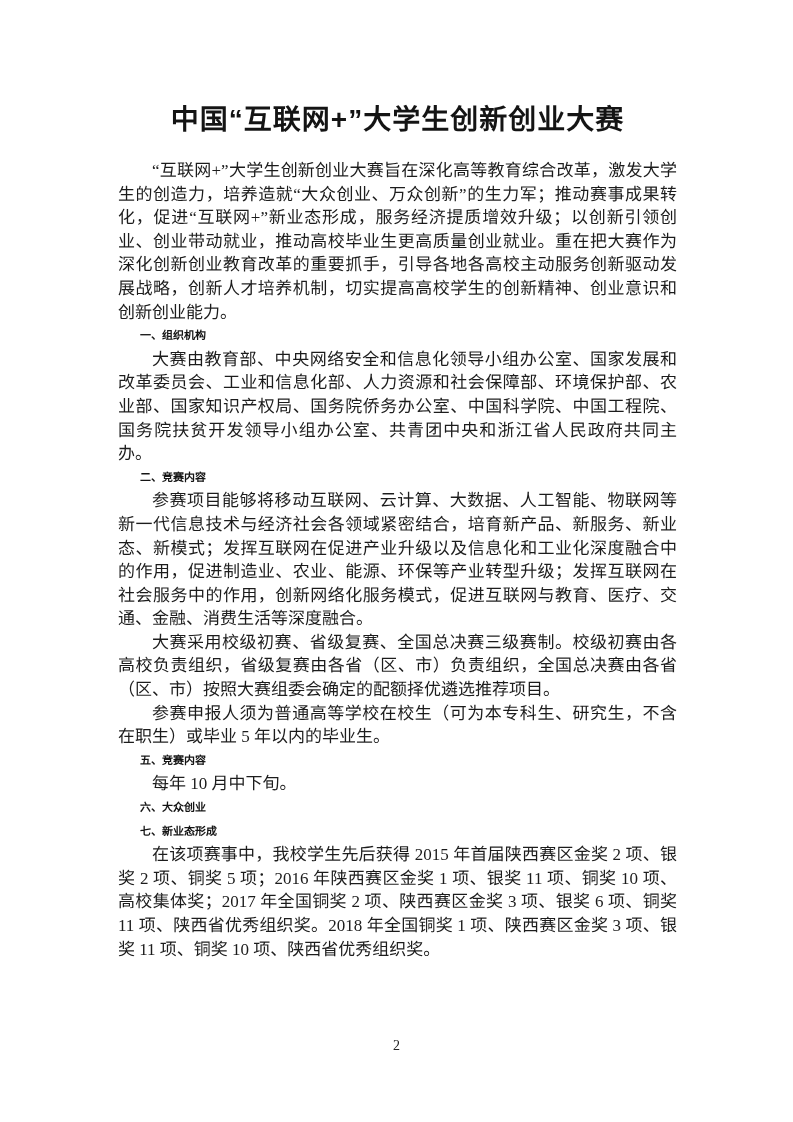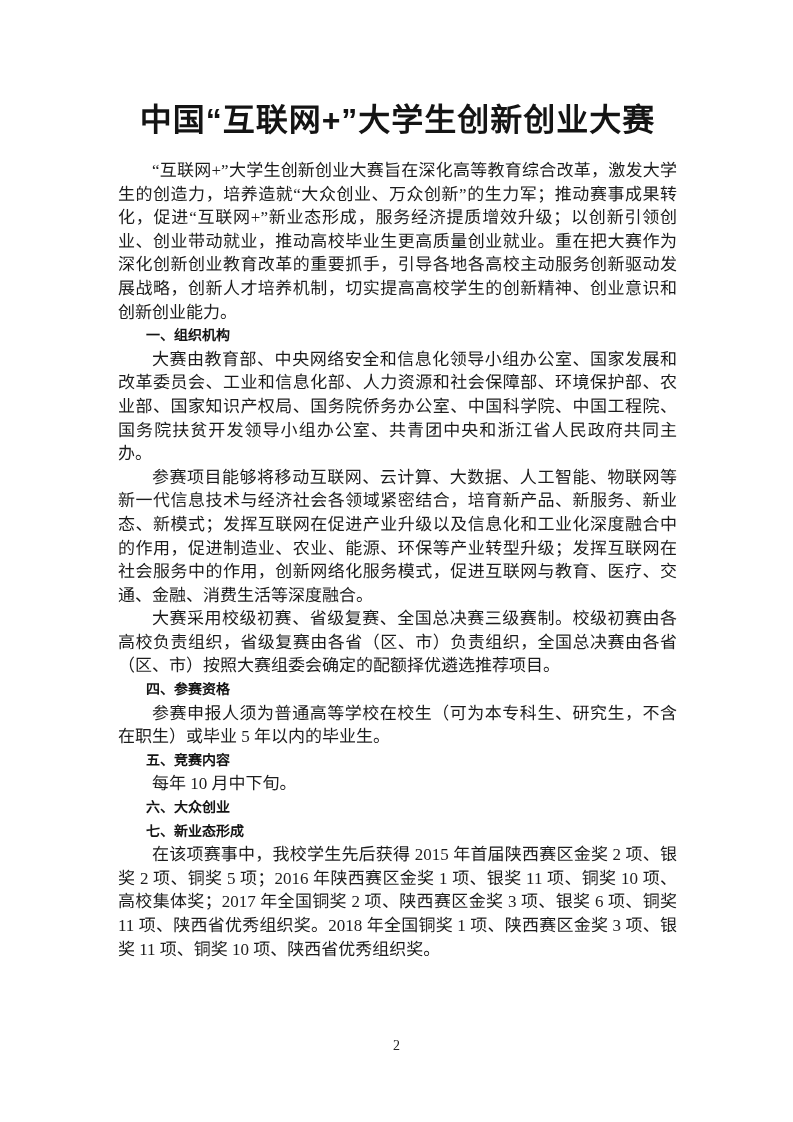--- a/index.html
+++ b/index.html
@@ -19,40 +19,40 @@
   .content {
     position: absolute;
     top: 104px;
     left: 118px;
     width: 559px;
   }
   .doc-title {
     margin: 0 0 23px 0;
     font-family: "Liberation Sans", sans-serif;
     font-weight: bold;
-    font-size: 32px;
+    font-size: 28px;
     line-height: 32px;
     text-align: center;
     color: #141414;
     letter-spacing: 1px;
   }
   .para {
     margin: 0;
     font-family: "Liberation Serif", "DejaVu Serif", serif;
     font-size: 17px;
     line-height: 23.6px;
     text-align: justify;
     text-indent: 2em;
     color: #1c1c1c;
   }
   .section-heading {
     margin: 0;
     font-family: "Liberation Sans", sans-serif;
     font-weight: bold;
-    font-size: 14px;
+    font-size: 11px;
     line-height: 23.6px;
     text-indent: 2em;
     color: #141414;
   }
   .page-number {
     position: absolute;
     top: 1038px;
     left: 0;
     width: 100%;
     text-align: center;
@@ -70,29 +70,29 @@
     <h1 class="doc-title">中国“互联网+”大学生创新创业大赛</h1>
 
     <p class="para">“互联网+”大学生创新创业大赛旨在深化高等教育综合改革，激发大学生的创造力，培养造就“大众创业、万众创新”的生力军；推动赛事成果转化，促进“互联网+”新业态形成，服务经济提质增效升级；以创新引领创业、创业带动就业，推动高校毕业生更高质量创业就业。重在把大赛作为深化创新创业教育改革的重要抓手，引导各地各高校主动服务创新驱动发展战略，创新人才培养机制，切实提高高校学生的创新精神、创业意识和创新创业能力。</p>
 
     <section>
       <h2 class="section-heading">一、组织机构</h2>
       <p class="para">大赛由教育部、中央网络安全和信息化领导小组办公室、国家发展和改革委员会、工业和信息化部、人力资源和社会保障部、环境保护部、农业部、国家知识产权局、国务院侨务办公室、中国科学院、中国工程院、国务院扶贫开发领导小组办公室、共青团中央和浙江省人民政府共同主办。</p>
     </section>
 
     <section>
+      <h2 class="section-heading">二、竞赛内容</h2>
       <p class="para">参赛项目能够将移动互联网、云计算、大数据、人工智能、物联网等新一代信息技术与经济社会各领域紧密结合，培育新产品、新服务、新业态、新模式；发挥互联网在促进产业升级以及信息化和工业化深度融合中的作用，促进制造业、农业、能源、环保等产业转型升级；发挥互联网在社会服务中的作用，创新网络化服务模式，促进互联网与教育、医疗、交通、金融、消费生活等深度融合。</p>
     </section>
 
     <section>
       <p class="para">大赛采用校级初赛、省级复赛、全国总决赛三级赛制。校级初赛由各高校负责组织，省级复赛由各省（区、市）负责组织，全国总决赛由各省（区、市）按照大赛组委会确定的配额择优遴选推荐项目。</p>
     </section>
 
     <section>
-      <h2 class="section-heading">四、参赛资格</h2>
       <p class="para">参赛申报人须为普通高等学校在校生（可为本专科生、研究生，不含在职生）或毕业 5 年以内的毕业生。</p>
     </section>
 
     <section>
       <h2 class="section-heading">五、竞赛内容</h2>
       <p class="para">每年 10 月中下旬。</p>
     </section>
 
     <section>
       <h2 class="section-heading">六、大众创业</h2>

